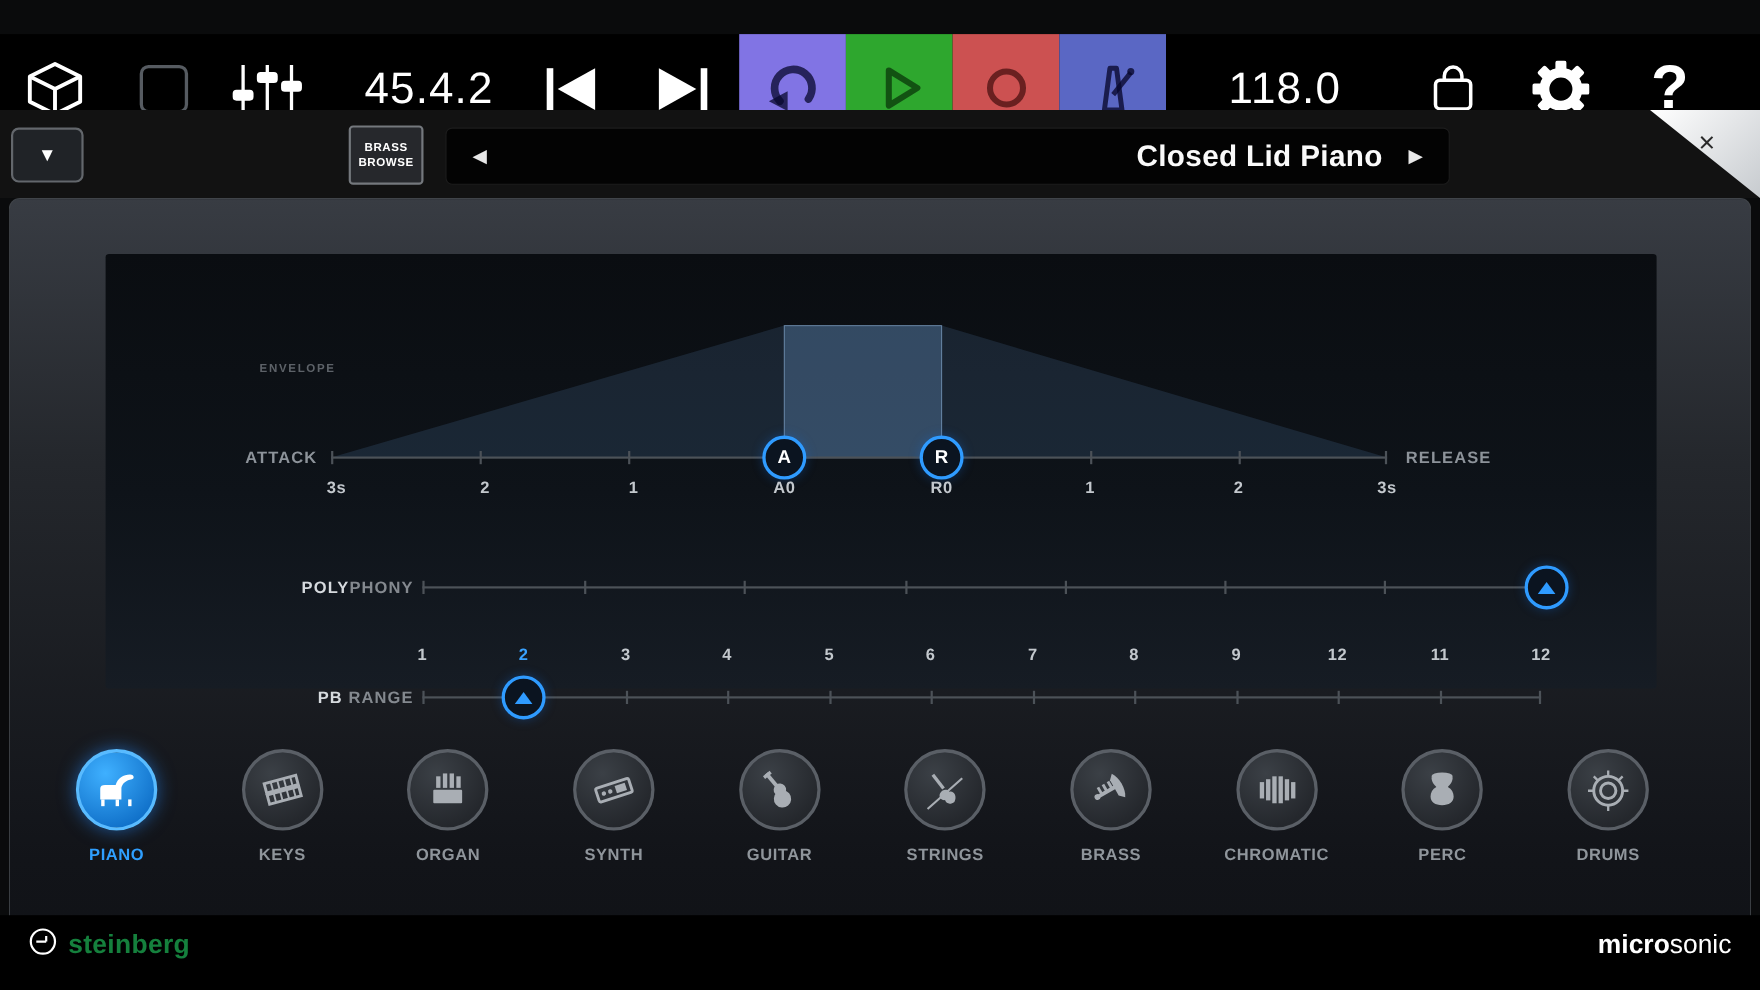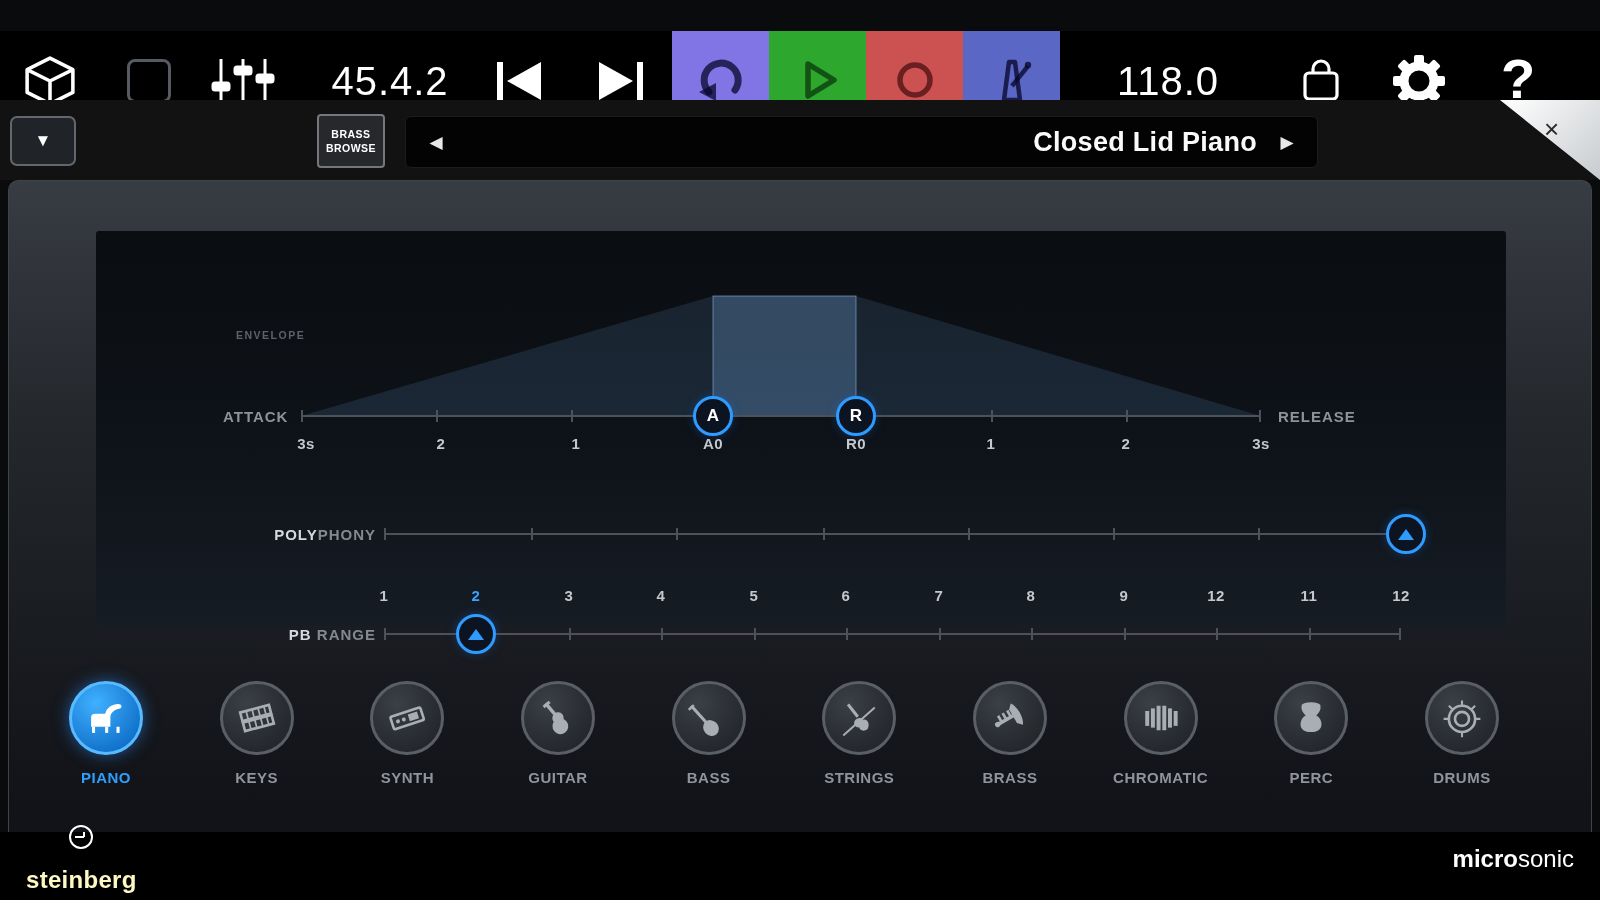--- a/index.html
+++ b/index.html
@@ -52,21 +52,21 @@
   .instruments { position:absolute; left:44px; top:500px; width:1462px; display:flex; justify-content:space-between; }
   .inst { width:106px; display:flex; flex-direction:column; align-items:center; cursor:pointer; }
   .inst .circle { width:74px; height:74px; border-radius:50%; border:3px solid #5a5f66; background:radial-gradient(circle at 35% 28%,#3b4046,#24272c 75%); display:flex; align-items:center; justify-content:center; color:#a9aeb4; }
   .inst .circle svg { width:42px; height:42px; }
   .inst-label { margin-top:14px; font-size:15px; font-weight:bold; color:#8f959b; letter-spacing:0.5px; white-space:nowrap; }
   .inst.selected .circle { border-color:#59bbff; background:radial-gradient(circle at 35% 28%,#3fb0ff,#0f6fc8 80%); box-shadow:0 0 16px rgba(40,140,255,0.55); color:#fff; }
   .inst.selected .inst-label { color:#2f9fff; }
 
   
   .footer { position:absolute; left:0; top:832px; width:1600px; height:68px; background:#000; display:flex; align-items:center; justify-content:space-between; padding:0 26px 14px 26px; }
-  .brand-left { display:flex; align-items:center; gap:10px; color:#fef9c3; font-size:24px; font-weight:bold; letter-spacing:0.3px;flex-direction:column; }
+  .brand-left { display:flex; align-items:center; gap:10px; color:#15803d; font-size:24px; font-weight:bold; letter-spacing:0.3px; }
   .brand-right { color:#fff; font-size:24px; }
   .brand-right b { font-weight:bold; }
   .brand-right span { font-weight:300; }
 </style>
 </head>
 <body>
 
 <div class="screen">
 
   <header class="topbar">
@@ -318,20 +318,34 @@
               <g transform="rotate(-15 24 24)" fill="none" stroke="currentColor">
             <rect x="7" y="13" width="34" height="10" stroke-width="3"></rect>
             <rect x="7" y="25" width="34" height="10" stroke-width="3"></rect>
             <path d="M14 13 v10 M21 13 v10 M28 13 v10 M35 13 v10 M14 25 v10 M21 25 v10 M28 25 v10 M35 25 v10" stroke-width="2"></path>
           </g>
             </svg>
         </div>
         <div class="inst-label">KEYS</div>
       </div>
 
+      <div class="inst">
+        <div class="circle">
+          <svg viewBox="0 0 48 48">
+              <g fill="currentColor">
+            <rect x="9" y="24" width="30" height="14" rx="1"></rect>
+            <rect x="12" y="10" width="4.5" height="12"></rect>
+                <rect x="19" y="7" width="4.5" height="15"></rect>
+            <rect x="26" y="7" width="4.5" height="15"></rect>
+                <rect x="33" y="10" width="4.5" height="12"></rect>
+          </g>
+            </svg>
+        </div>
+        <div class="inst-label">ORGAN</div>
+      </div>
 
       <div class="inst">
         <div class="circle">
           <svg viewBox="0 0 48 48">
               <g transform="rotate(-18 24 24)">
             <rect x="6" y="17" width="36" height="15" rx="2" fill="none" stroke="currentColor" stroke-width="3"></rect>
             <circle cx="13" cy="24.5" r="2.3" fill="currentColor"></circle>
                 <circle cx="20" cy="24.5" r="2.3" fill="currentColor"></circle>
             <rect x="26" y="20.5" width="11" height="8" fill="currentColor"></rect>
           </g>
@@ -347,32 +361,20 @@
             <circle cx="20" cy="33" r="9"></circle>
                 <circle cx="24" cy="24" r="6.5"></circle>
             <rect x="22" y="2" width="4" height="22"></rect>
                 <rect x="19.5" y="2" width="9" height="3.5"></rect>
           </g>
             </svg>
         </div>
         <div class="inst-label">GUITAR</div>
       </div>
 
-      <div class="inst">
-        <div class="circle">
-          <svg viewBox="0 0 48 48">
-              <g transform="rotate(-42 24 24)" fill="currentColor">
-            <ellipse cx="18" cy="34" rx="8.5" ry="9.5"></ellipse>
-            <rect x="16.5" y="0" width="3.5" height="28"></rect>
-                <rect x="13" y="0" width="8" height="3"></rect>
-          </g>
-            </svg>
-        </div>
-        <div class="inst-label">BASS</div>
-      </div>
 
       <div class="inst">
         <div class="circle">
           <svg viewBox="0 0 48 48">
               <g transform="rotate(-38 24 24)" fill="currentColor">
             <path d="M24 40 c-5 0 -8 -3.5 -6.5 -7.5 c-3.5 -2 -3.5 -7.5 1 -9 c4 -1.5 8 1 8 5 c4.5 2 3.5 9 -2.5 11.5z"></path>
             <rect x="22" y="4" width="3.5" height="18"></rect>
           </g>
           <path d="M6 44 L42 12" stroke="currentColor" stroke-width="2.2"></path>
             </svg>

